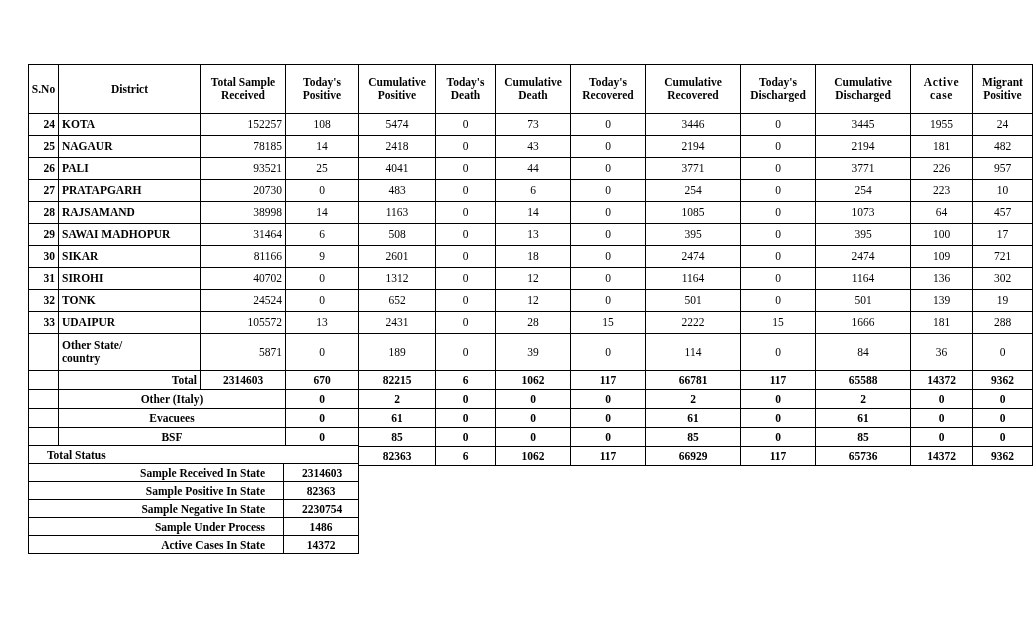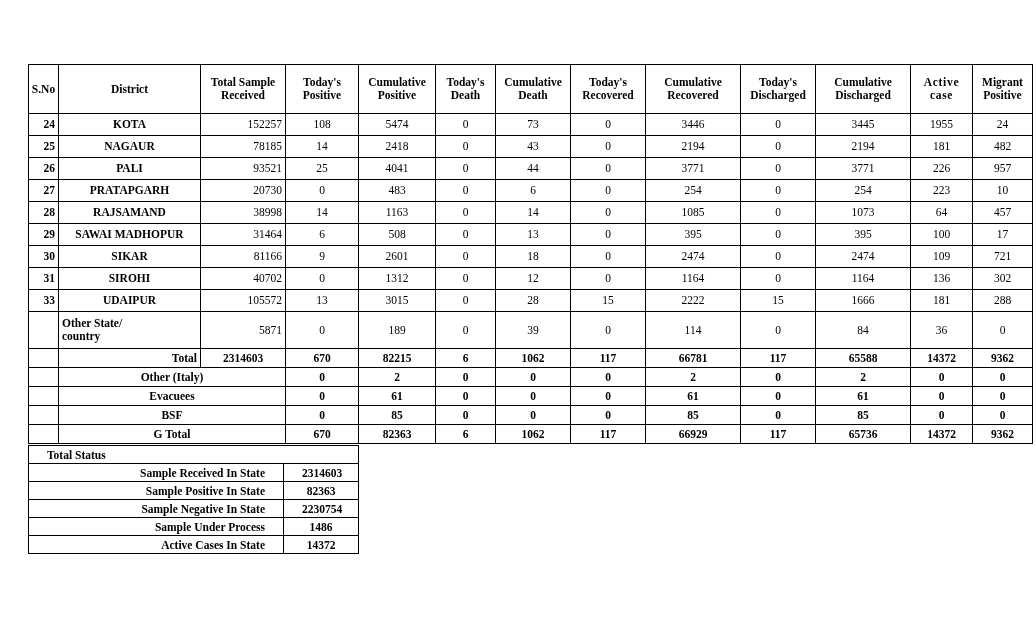--- a/index.html
+++ b/index.html
@@ -53,21 +53,21 @@
   
   table.grid tbody tr.district-row td {
     height: 21px;
   }
   td.sno {
     text-align: right;
     font-weight: bold;
     padding-right: 6px;
   }
   td.district {
-    text-align: center;
+    text-align: left;
     font-weight: bold;
     padding-left: 5px;
   }
   td.sample {
     text-align: right;
     padding-right: 6px;
     font-weight: normal;
   }
   td.num {
     text-align: center;
@@ -324,25 +324,40 @@
         <td class="num">0</td>
         <td class="num">12</td>
         <td class="num">0</td>
         <td class="num">1164</td>
         <td class="num">0</td>
         <td class="num">1164</td>
         <td class="num">136</td>
         <td class="num">302</td>
       </tr>
       <tr class="district-row">
+        <td class="sno">32</td>
+        <td class="district">TONK</td>
+        <td class="sample">24524</td>
+        <td class="num">0</td>
+        <td class="num">652</td>
+        <td class="num">0</td>
+        <td class="num">12</td>
+        <td class="num">0</td>
+        <td class="num">501</td>
+        <td class="num">0</td>
+        <td class="num">501</td>
+        <td class="num">139</td>
+        <td class="num">19</td>
+      </tr>
+      <tr class="district-row">
         <td class="sno">33</td>
         <td class="district">UDAIPUR</td>
         <td class="sample">105572</td>
         <td class="num">13</td>
-        <td class="num">3015</td>
+        <td class="num">2431</td>
         <td class="num">0</td>
         <td class="num">28</td>
         <td class="num">15</td>
         <td class="num">2222</td>
         <td class="num">15</td>
         <td class="num">1666</td>
         <td class="num">181</td>
         <td class="num">288</td>
       </tr>
 

